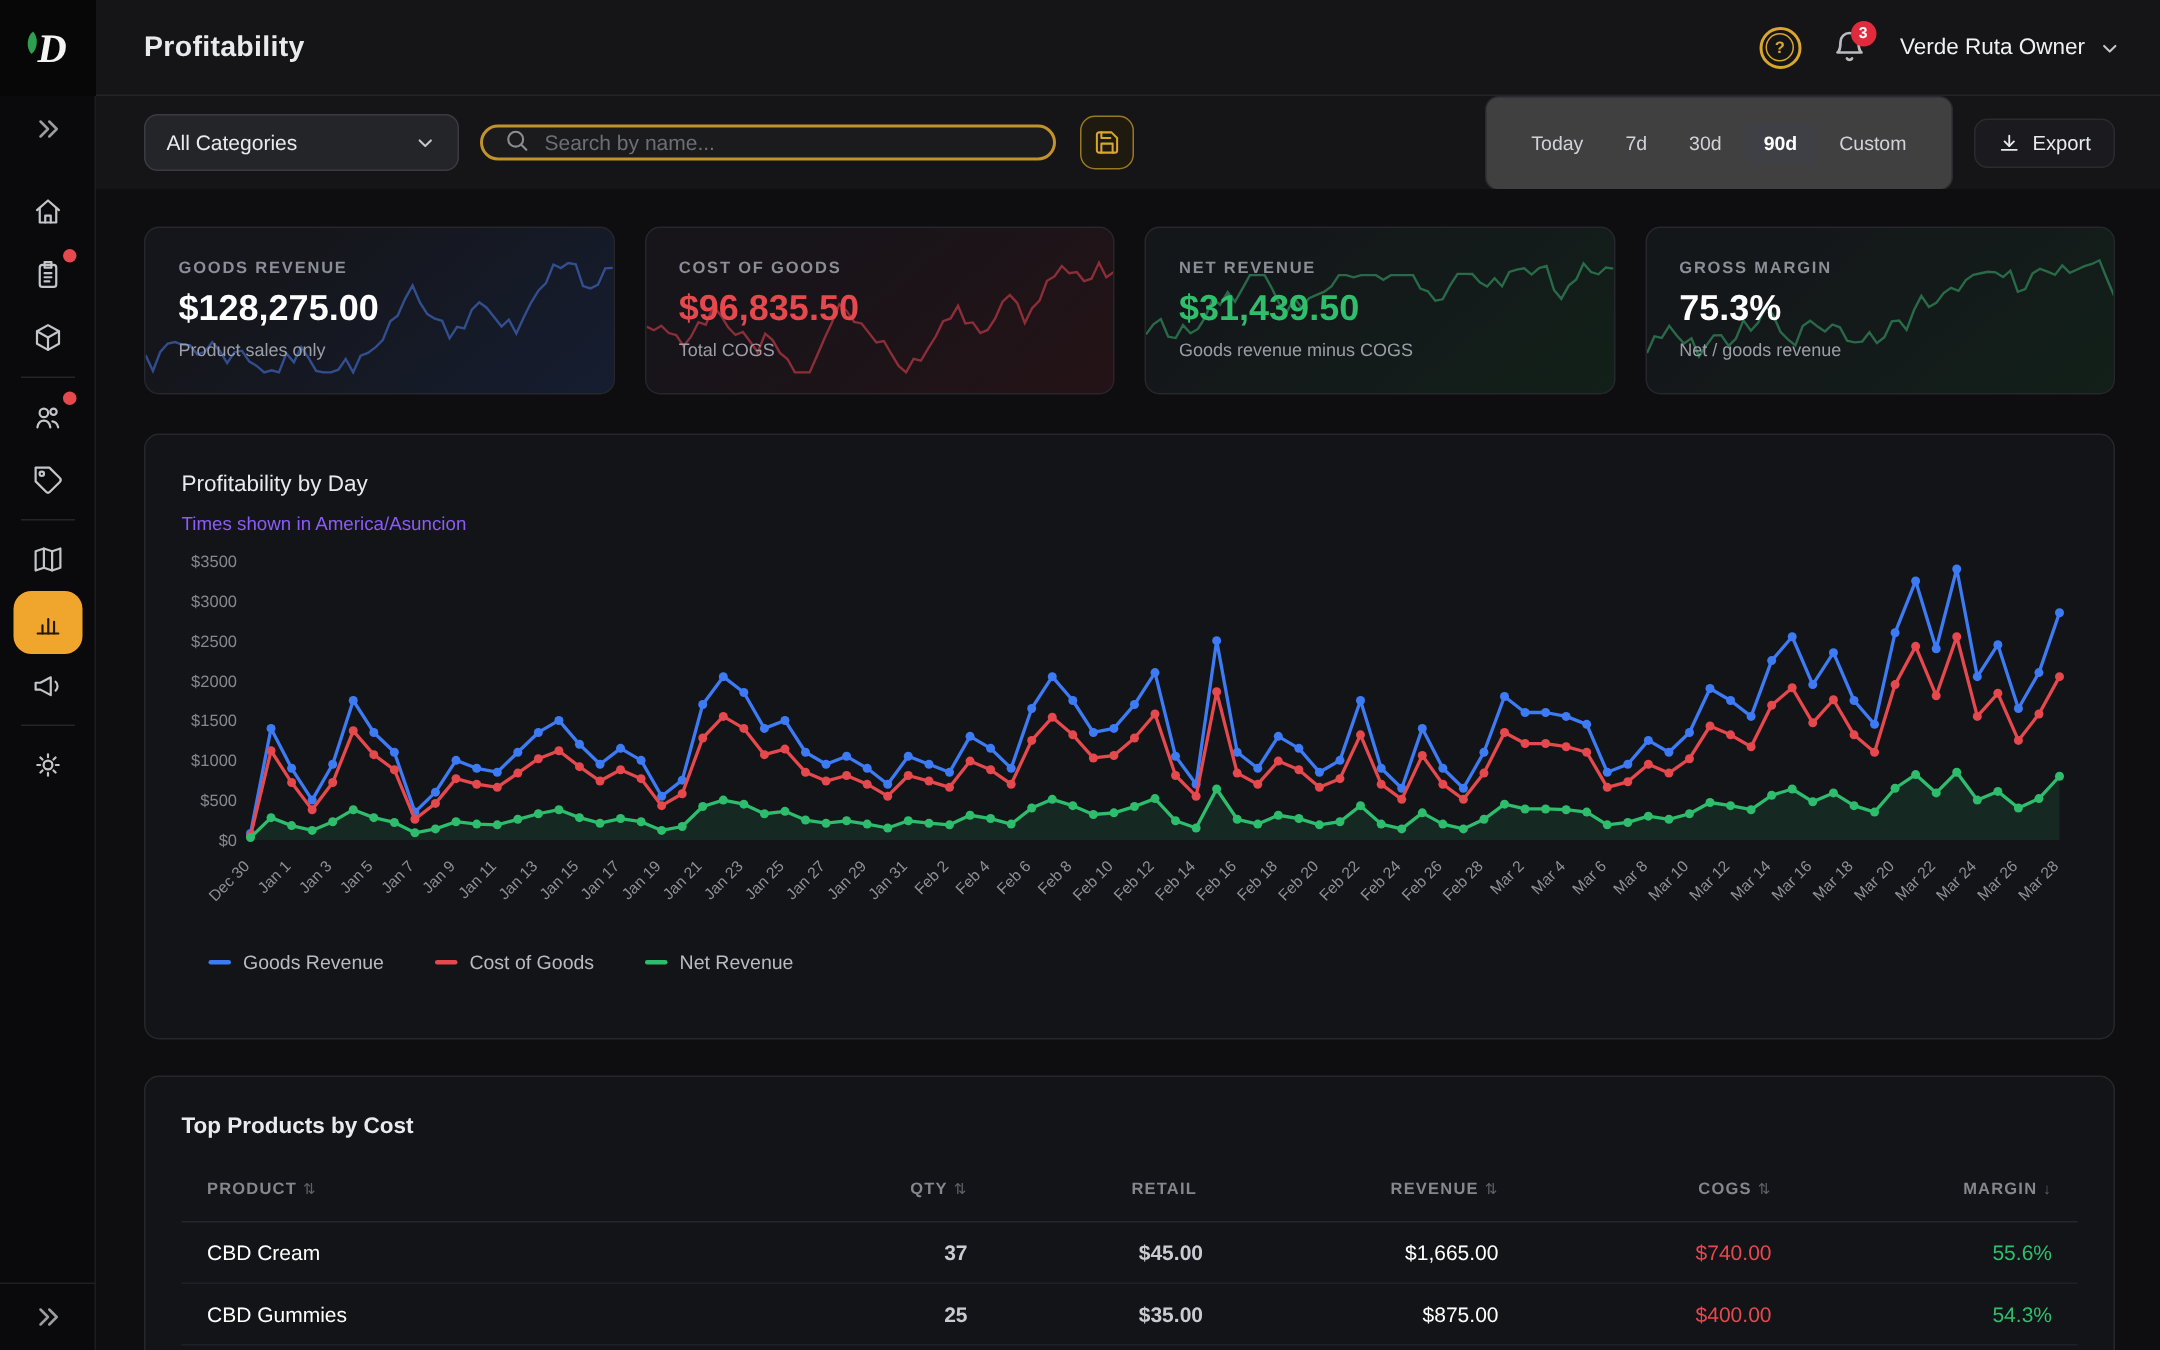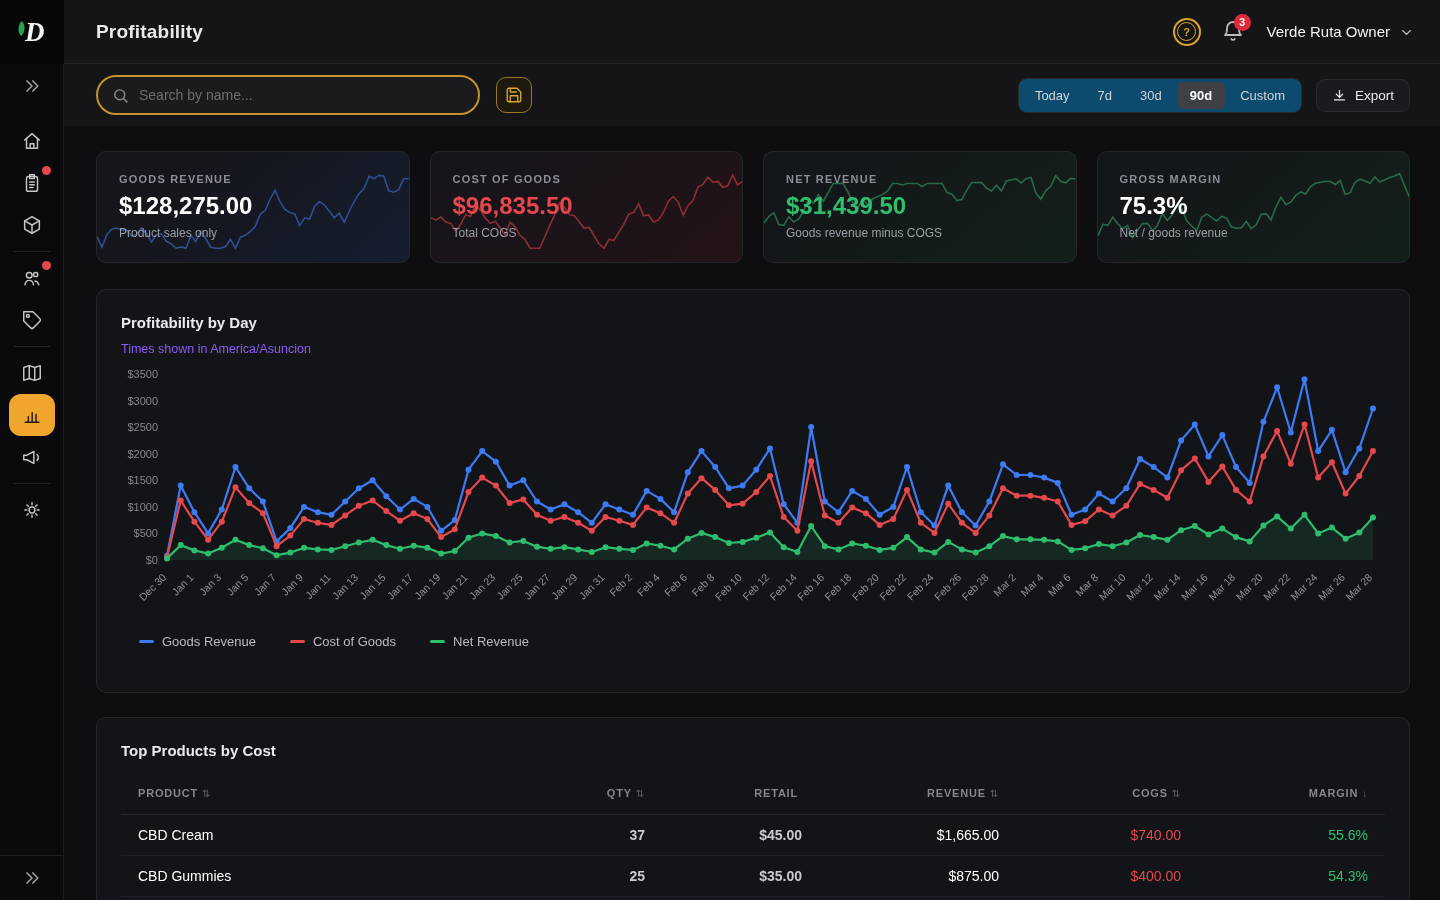--- a/index.html
+++ b/index.html
@@ -28,45 +28,45 @@
   .bell-wrap { position:relative; width:26px; height:26px; color:#b9bbc1; cursor:pointer; }
   .badge { position:absolute; top:-5px; right:-4px; min-width:17px; height:17px; border-radius:9px; background:#e02b3d; color:#fff; font-size:10.5px; font-weight:700; display:flex; align-items:center; justify-content:center; padding:0 4px; }
   .user-menu { display:flex; align-items:flex-end; gap:9px; cursor:pointer; }
   .user-name { font-size:15px; color:#f0f1f4; }
   .chev { color:#c3c5ca; }
 
   
   .filterbar { height:62px; background:#151517; display:flex; align-items:center; gap:14px; padding:0 32px; }
   .select { width:210px; height:38px; background:#242529; border:1px solid #3a3b42; border-radius:9px; display:flex; align-items:center; padding:0 14px; font-size:14px; color:#e9eaee; cursor:pointer; }
   .select .chev { margin-left:auto; }
-  .search { width:384px; height:40px; background:#1b1b1e; border:2px solid #c2922b; border-radius:20px; display:flex; align-items:center; gap:10px; padding:0 14px; }
+  .search { width:384px; height:24px; background:#1b1b1e; border:2px solid #c2922b; border-radius:20px; display:flex; gap:10px; padding:0 14px; }
   .search svg { flex-shrink:0; color:#8a8c92; }
   .search input { background:transparent; border:none; outline:none; color:#d7d8dc; font-size:14px; width:100%; font-family:"Liberation Sans",sans-serif; }
   .search input::placeholder { color:#6d6f76; }
   .save-btn { width:36px; height:36px; border-radius:10px; border:1.5px solid #9a7722; background:#1e1a10; color:#d9a62e; display:flex; align-items:center; justify-content:center; cursor:pointer; margin-left:2px; }
-  .range-group { margin-left:auto; display:flex; align-items:center; background:#0c4a6e; border:1px solid #2a2b30; border-radius:9px; padding:3px; gap:2px; }
+  .range-group { margin-left:auto; display:flex; align-items:center; background:#404040; border:1px solid #2a2b30; border-radius:9px; padding:17px; gap:2px; }
   .range-btn { border:none; background:transparent; color:#d2d3d8; font-size:13px; padding:6px 13px; border-radius:6px; cursor:pointer; font-family:"Liberation Sans",sans-serif; }
   .range-btn.active { background:#3f4046; color:#fff; font-weight:700; }
   .export-btn { display:flex; align-items:center; gap:8px; background:#1b1b1f; border:1px solid #2a2b30; border-radius:9px; color:#e9eaee; font-size:13.5px; padding:8px 15px; cursor:pointer; font-family:"Liberation Sans",sans-serif; }
 
   
   .content { background:#0e0e10; height:774px; overflow:hidden; padding:25px 32px 0 32px; }
   .stats-row { display:flex; gap:20px; }
   .stat-card { position:relative; flex:1; height:112px; border:1px solid #26272c; border-radius:10px; padding:21px 22px; overflow:hidden; }
   .tint-blue  { background:linear-gradient(140deg,#15161b 25%,#151d30 100%); }
   .tint-red   { background:linear-gradient(140deg,#17141a 25%,#241316 100%); }
   .tint-green { background:linear-gradient(140deg,#14171a 25%,#122019 100%); }
   .spark { position:absolute; inset:0; width:100%; height:100%; opacity:.8; pointer-events:none; }
   .stat-label { position:relative; font-size:11px; font-weight:700; letter-spacing:1.2px; color:#8b8e96; }
   .stat-value { position:relative; font-size:24px; font-weight:700; margin-top:7px; }
   .stat-sub { position:relative; font-size:12px; color:#9b9ea6; margin-top:6px; }
 
   .card { background:#131418; border:1px solid #26272c; border-radius:10px; }
   .chart-card { margin-top:26px; height:404px; padding:24px; }
-  .chart-title { font-size:15px; font-weight:700; }
+  .chart-title { font-size:15px; font-weight:400; }
   .chart-sub { font-size:12.5px; color:#8b5cf6; margin-top:11px; }
   #chart-svg { display:block; margin-top:4px; }
   #chart-svg text { font-family:"Liberation Sans",sans-serif; }
   .legend { display:flex; gap:34px; align-items:center; padding-left:18px; margin-top:2px; }
   .legend-item { display:flex; align-items:center; gap:8px; cursor:pointer; }
   .legend-dash { width:15px; height:3px; border-radius:2px; }
   .legend-label { font-size:13px; color:#b9bbc1; }
 
   .table-card { margin-top:24px; height:230px; padding:24px 24px 0 24px; }
   .table-title { font-size:15px; font-weight:700; }
@@ -194,20 +194,26 @@
         <div class="user-menu">
           <span class="user-name">Verde Ruta Owner</span>
           <svg class="chev" width="15" height="15" viewBox="0 0 24 24" fill="none" stroke="currentColor" stroke-width="2.2" stroke-linecap="round" stroke-linejoin="round">
             <path d="M6 9l6 6 6-6"></path>
           </svg>
         </div>
       </div>
     </header>
 
     <div class="filterbar">
+      <div class="select">
+        <span>All Categories</span>
+        <svg class="chev" width="15" height="15" viewBox="0 0 24 24" fill="none" stroke="currentColor" stroke-width="2.2" stroke-linecap="round" stroke-linejoin="round">
+          <path d="M6 9l6 6 6-6"></path>
+        </svg>
+      </div>
       <div class="search">
         <svg width="17" height="17" viewBox="0 0 24 24" fill="none" stroke="currentColor" stroke-width="2" stroke-linecap="round">
           <circle cx="11" cy="11" r="7"></circle>
             <path d="M21 21l-4.5-4.5"></path>
         </svg>
         <input type="text" placeholder="Search by name..." style="">
       </div>
       <button class="save-btn">
         <svg width="18" height="18" viewBox="0 0 24 24" fill="none" stroke="currentColor" stroke-width="1.8" stroke-linecap="round" stroke-linejoin="round">
           <path d="M19 21H5a2 2 0 0 1-2-2V5a2 2 0 0 1 2-2h11l5 5v11a2 2 0 0 1-2 2z"></path>

